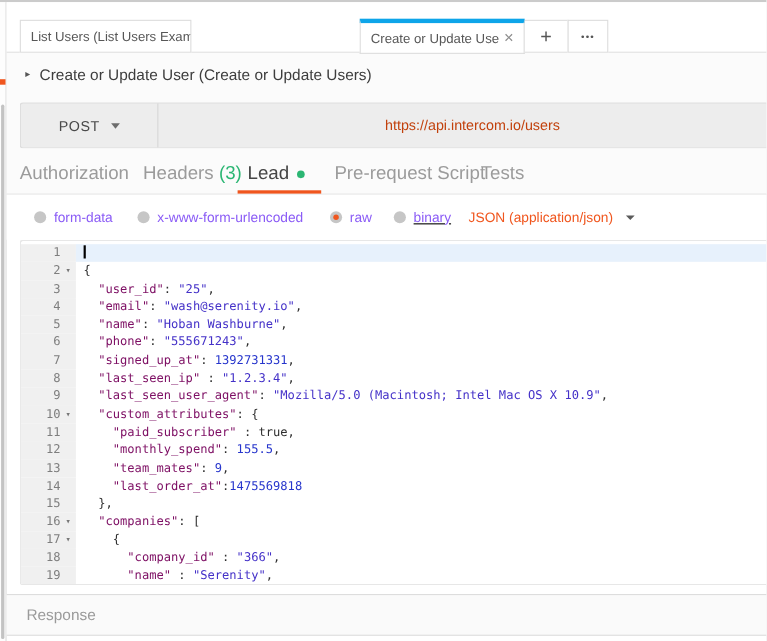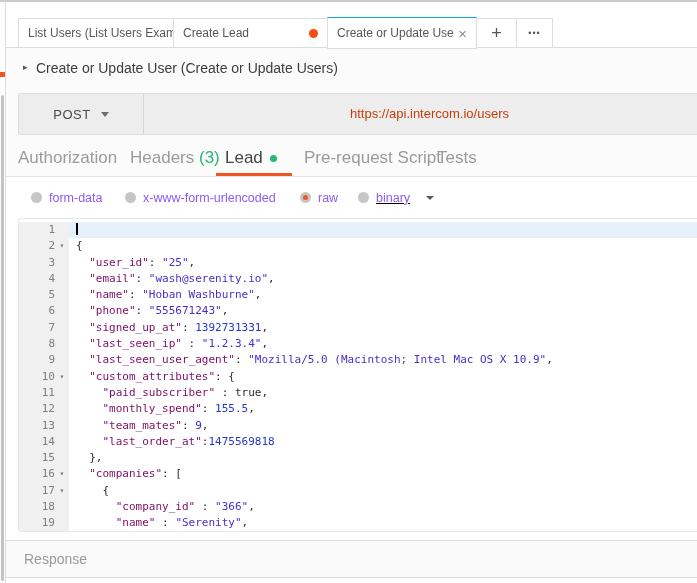--- a/index.html
+++ b/index.html
@@ -17,21 +17,21 @@
   .sliver-orange { position:absolute; left:0; top:70px; width:5px; height:5px; background:#f0561e; }
   .sliver-scrollbar { position:absolute; left:1px; top:93px; width:3px; height:486px; background:#c3c3c3; border-radius:2px; }
 
   
   .tabbar { position:absolute; left:6px; top:2px; width:691px; height:46px; background:#fff; border-bottom:1px solid #ddd; }
   .tab { position:absolute; top:16px; height:30px; background:#fff; border:1px solid #ddd;
          font-size:12px; color:#575757; line-height:28px; overflow:hidden; white-space:nowrap; cursor:default; }
   .tab-1 { left:12px; width:156px; padding-left:9px; }
   .tab-2 { left:167px; width:155px; padding:0 9px; display:flex; align-items:center; justify-content:space-between; }
   .tab-2 .dot { width:9px; height:9px; border-radius:50%; background:#f4500d; flex:0 0 auto; }
-  .tab-3 { left:321px; width:150px; top:15px; height:32px; border-top:1px solid #0ea5e9; z-index:2;
+  .tab-3 { left:321px; width:150px; top:15px; height:32px; border-top:4px solid #0ea5e9; z-index:2;
            display:flex; align-items:center; justify-content:space-between; padding:0 9px; line-height:normal; }
   .tab-3 .close { color:#8d8d8d; font-size:15px; line-height:1; cursor:pointer; }
   .tab-btn { position:absolute; top:16px; height:30px; border:1px solid #ddd; background:#fff; color:#5a5a5a;
              display:flex; align-items:center; justify-content:center; }
   .plus-btn { left:470px; width:41px; font-size:18px; font-weight:300; color:#555; }
   .more-btn { left:510px; width:37px; font-size:9px; letter-spacing:1px; color:#555; }
 
   
   .req-header { position:absolute; left:6px; top:48px; width:691px; height:92px; background:#fbfbfb; }
   .req-name-row { position:absolute; left:0; top:0; width:100%; height:44px; }
@@ -96,24 +96,20 @@
 
   <div class="left-sliver">
     <div class="sliver-orange"></div>
     <div class="sliver-scrollbar"></div>
   </div>
 
   <div class="tabbar">
     <div class="tab tab-1">
       <span>List Users (List Users Examp</span>
     </div>
-    <div class="tab tab-2">
-      <span>Create Lead</span>
-      <span class="dot"></span>
-    </div>
     <div class="tab tab-3">
       <span>Create or Update Use</span>
       <span class="close">×</span>
     </div>
     <div class="tab-btn plus-btn">
       <span>+</span>
     </div>
     <div class="tab-btn more-btn">
       <span>•••</span>
     </div>
@@ -153,20 +149,21 @@
     </div>
     <div class="bt-item bt-3">
       <span class="radio sel"></span>
       <span class="bt-label">raw</span>
     </div>
     <div class="bt-item bt-4">
       <span class="radio"></span>
       <span class="bt-label">binary</span>
     </div>
     <div class="content-type">
+      <span class="ct-label">JSON (application/json)</span>
       <span class="ct-caret"></span>
     </div>
   </div>
 
   <div class="editor">
     <div class="editor-box">
       <div>
   <div class="ln-row">
     <div class="ln-gutter">
       <span class="ln-num">1</span>

